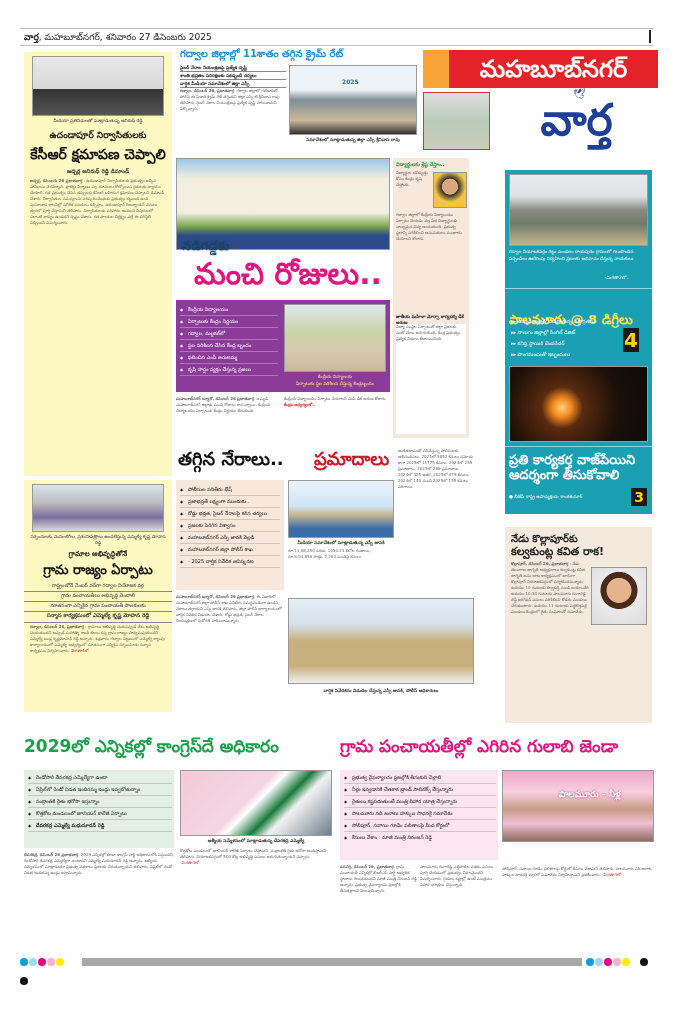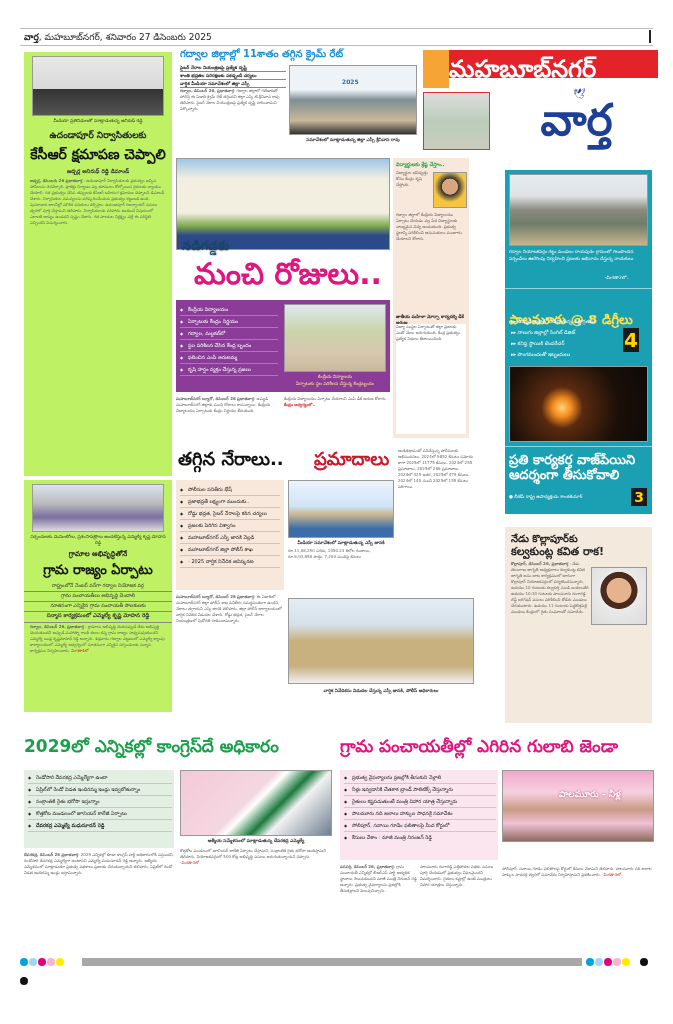--- a/index.html
+++ b/index.html
@@ -7,27 +7,27 @@
 .abs{position:absolute}
 .topbar{left:20px;top:28px;width:633px;height:18px;border-top:1px solid #bbb;border-bottom:1px solid #bbb;font-size:9px;line-height:16px;padding-left:4px}
 .topbar b{font-weight:bold}
 .pipe{right:22px;top:30px;width:2px;height:13px;background:#222}
 .lighttext{font-size:4px;line-height:6px;color:#666;overflow:hidden}
 .photo{background:linear-gradient(135deg,#9aa 0%,#ccc 50%,#888 100%);border:1px solid #999}
 .cap{font-size:4.5px;text-align:center;color:#333}
 .tel-h{font-weight:bold;text-align:center}
 
 .mast{left:423px;top:50px;width:235px;height:118px}
-.mast-red{left:26px;top:0;width:209px;height:28px;background:#e3222a;color:#fff;font-size:24px;font-weight:bold;line-height:38px}
+.mast-red{left:26px;top:0;width:209px;height:38px;background:#e3222a;color:#fff;font-size:24px;font-weight:bold;text-align:center;line-height:38px}
 .mast-org{left:0;top:0;width:26px;height:38px;background:#f6a436}
 .mast-photo{left:0;top:42px;width:67px;height:58px;background:linear-gradient(180deg,#ddd 0%,#bcb 50%,#ccb 100%);border:1px solid #d33}
 .mast-logo{left:72px;top:40px;width:163px;height:60px;color:#1e3f96;font-size:44px;font-weight:900;text-align:center;line-height:60px}
 .mast-bar{left:0;top:104px;width:235px;height:14px;background:#e3222a;color:#fff;font-size:7px;line-height:14px;text-align:center;font-weight:bold}
 .headline-blue{color:#1c8fd9;font-weight:bold}
-.bluebox{background:#bef264}
+.bluebox{background:#fef9c3}
 .teal{background:#1b9fb2;color:#fff}
 .purple{background:#8a3c98;color:#fff}
 .peach{background:#f8e7db}
 .pinkbox{background:#fbe6ef}
 .greenbox{background:#e3efe3}
 .bullets li{list-style:none;font-size:5px;line-height:11px;border-bottom:1px solid rgba(0,0,0,.15);padding-left:8px;position:relative}
 .bullets li:before{content:"◆";position:absolute;left:0;font-size:4px}
 .num-badge{background:#1a1a1a;color:#ffd400;font-weight:bold;text-align:center}
 .footer-bar{left:20px;top:958px;width:633px;height:8px}
 .dot{display:inline-block;width:8px;height:8px;border-radius:50%;margin-right:1px;vertical-align:top}

